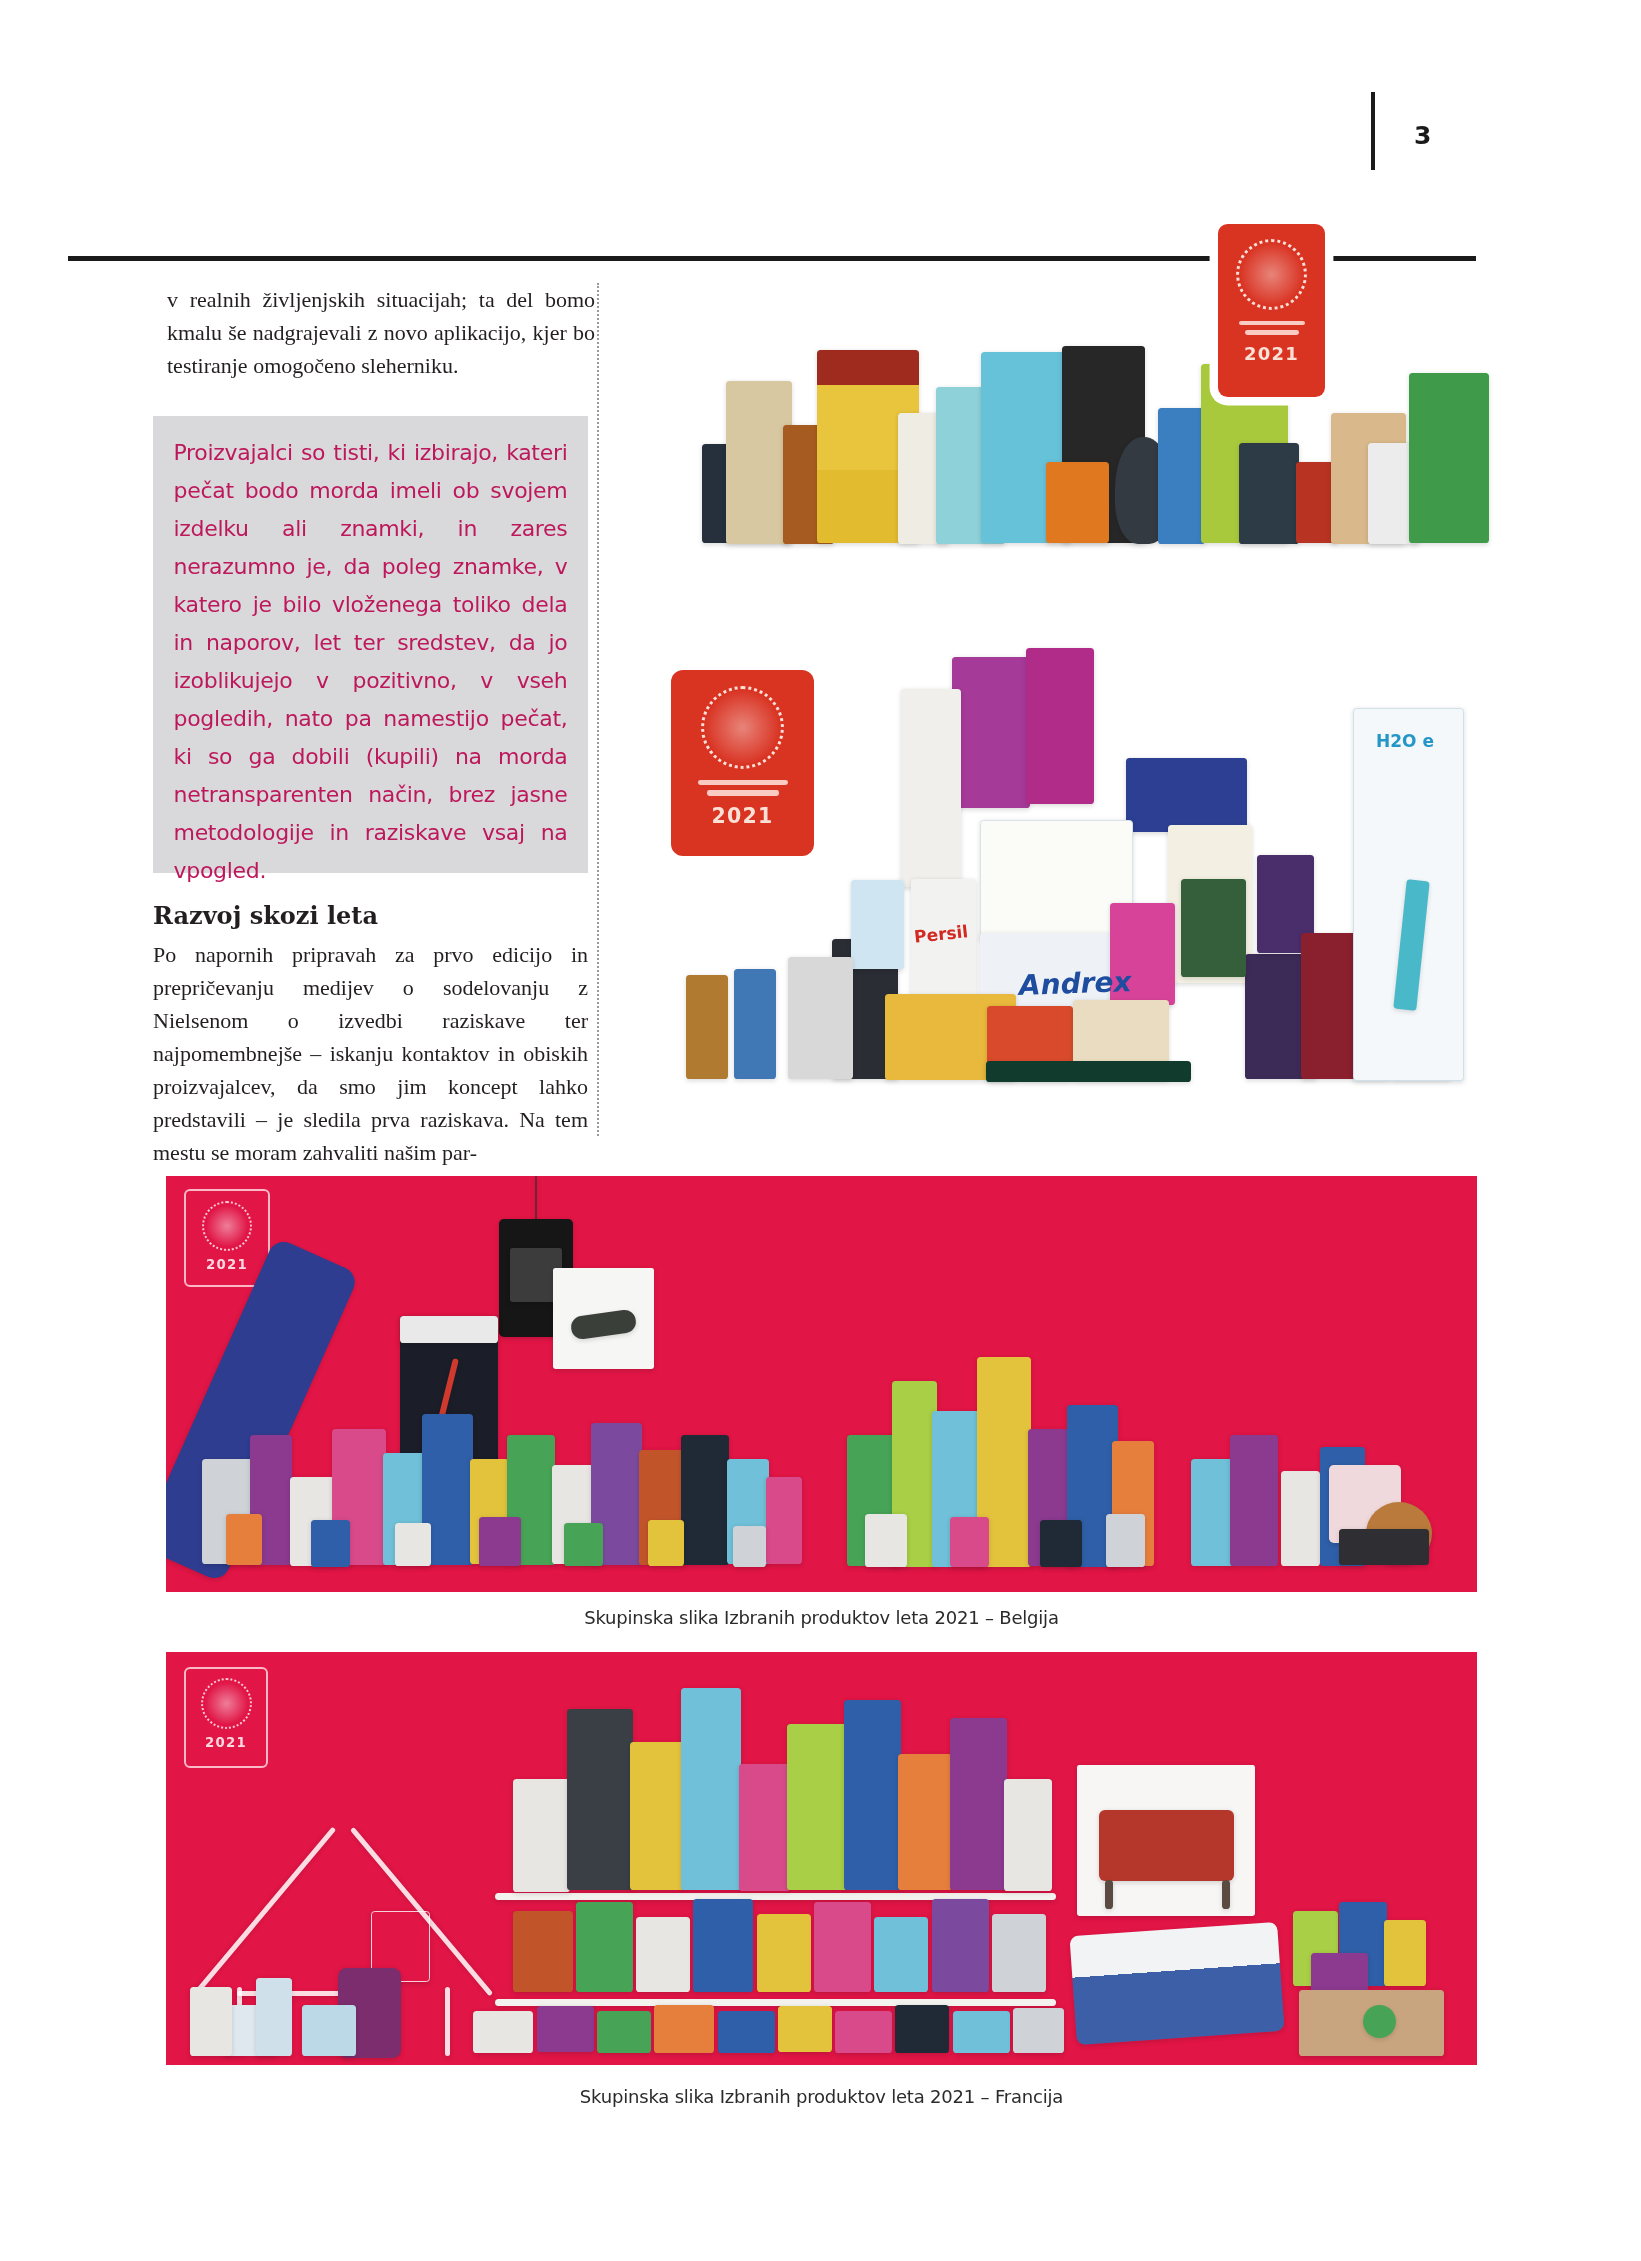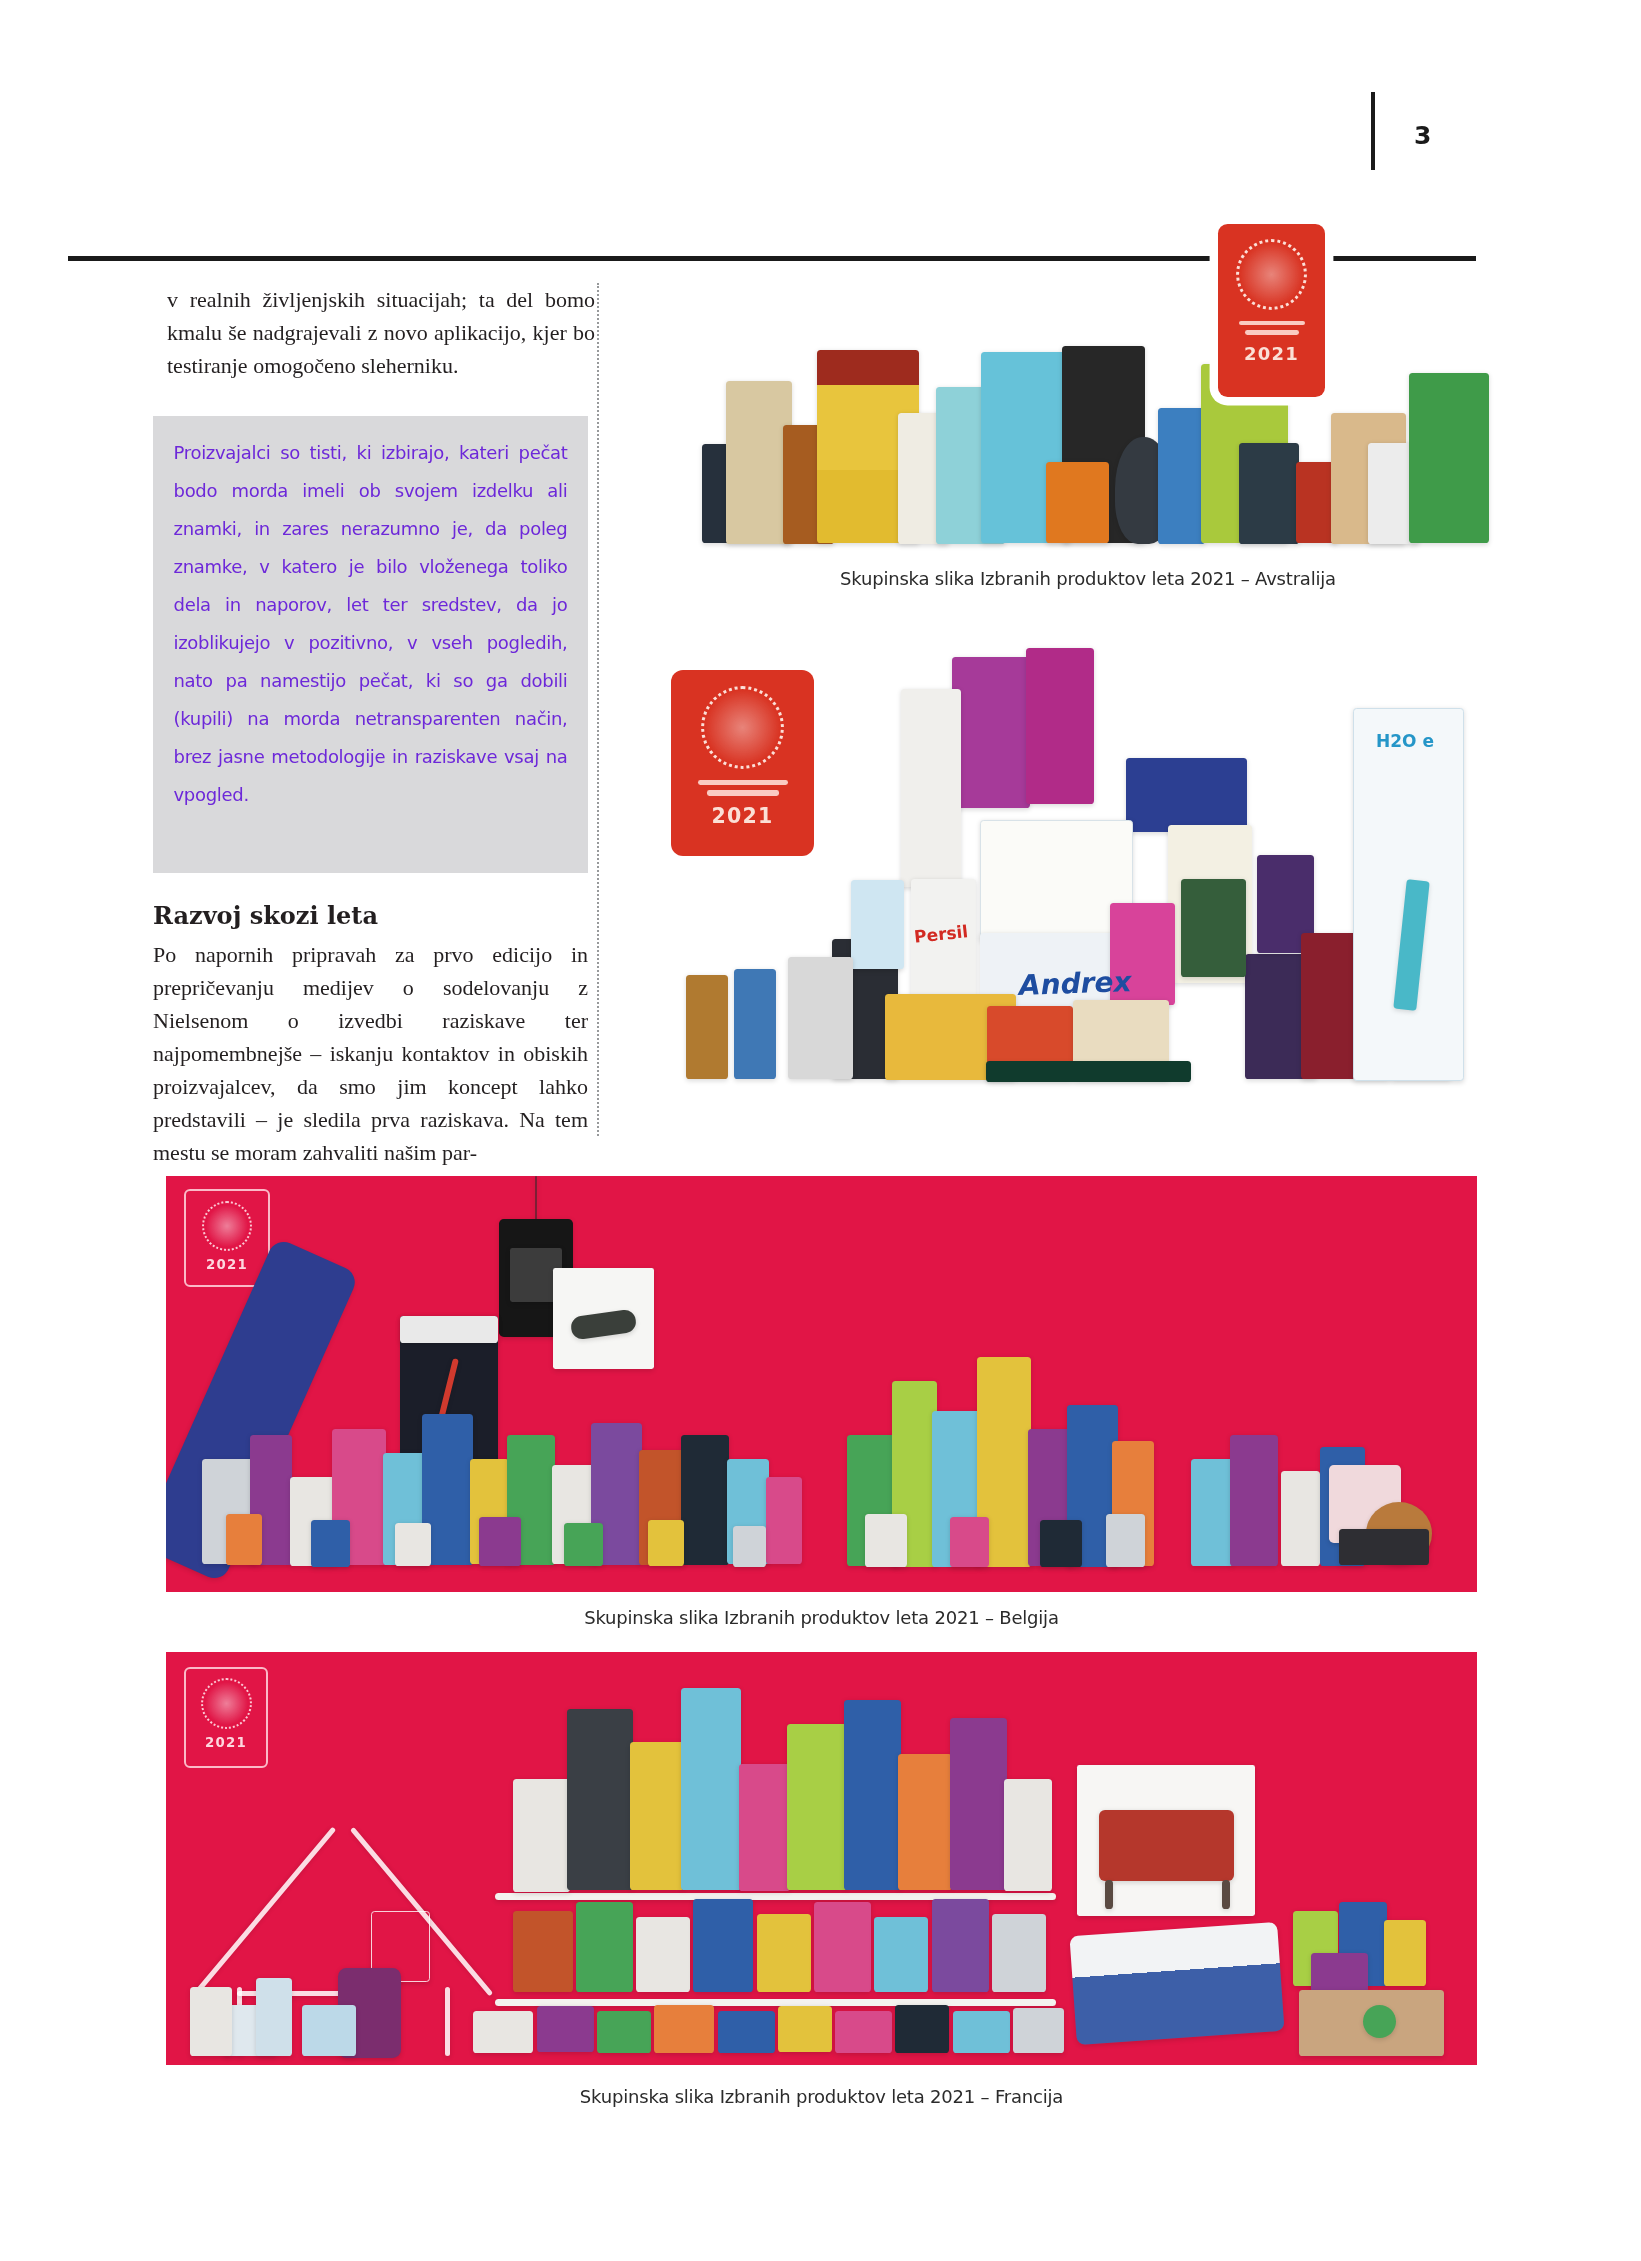--- a/index.html
+++ b/index.html
@@ -11,22 +11,22 @@
   .hdr-kicker{font-weight:bold;font-size:18.7px;line-height:24px;color:#231f20;text-align:right;}
   .hdr-sub{font-size:18.7px;line-height:24px;color:#85878a;text-align:right;}
   .hdr-bar{background:#1a1a1a;}
   .hdr-num{font-weight:bold;font-size:25px;color:#1a1a1a;}
 
   .rule{background:#1a1a1a;height:5.4px;}
 
   
   .body-par{font-family:"Liberation Serif",serif;font-size:22px;line-height:33px;
             text-align:justify;color:#231f20;}
-  .quote-box{background:#d9d9db;padding:18px 20.5px;font-size:18px;line-height:38px;
-             text-align:justify;color:#6d28d9;letter-spacing:-0.3px;}
+  .quote-box{background:#d9d9db;padding:18px 20.5px;font-size:22px;line-height:38px;
+             text-align:justify;color:#be185d;letter-spacing:-0.3px;}
   .section-h{font-family:"DejaVu Serif",serif;font-weight:bold;font-size:24px;color:#231f20;}
   .dotted-sep{border-left:2.4px dotted #97999b;width:0;}
 
   .caption{font-size:18px;letter-spacing:-0.2px;color:#2b2b2b;text-align:center;}
 
   
   .collage{background:#ffffff;}
   .banner{background:#e11546;overflow:hidden;}
   .pk{position:absolute;border-radius:3.6px;box-shadow:0 1.8px 4.8px rgba(0,0,0,.14);}
 
@@ -85,21 +85,20 @@
       <div class="pk" style="left: 638px; top: 150px; width: 75px; height: 131px; background: rgb(217, 185, 139);"></div>
       <div class="pk" style="left: 675px; top: 180px; width: 51px; height: 101px; background: rgb(236, 236, 236);"></div>
       <div class="pk" style="left: 716px; top: 110px; width: 80px; height: 170px; background: rgb(63, 155, 73);"></div>
     </div>
   <div class="badge-red" style="left:1218px;top:224px;width:107px;height:158px;padding-top:14.5px;">
     <div class="badge-ring" style="width:65px;height:65px;"></div>
     <div class="badge-line" style="width:66px;height:4.8px;margin-top:11px;"></div>
     <div class="badge-line" style="width:54px;height:4.8px;margin-top:4.8px;"></div>
     <div class="badge-year" style="font-size:18px;margin-top:8.4px;">2021</div>
   </div>
-  <div class="abs caption" style="left:693px;top:568px;width:790px;">Skupinska slika Izbranih produktov leta 2021 – Avstralija</div>
 
   <div class="abs collage" id="collage-uk" style="left:651px;top:621px;width:832px;height:467px;">
       <div class="pk" style="left: 301px; top: 36px; width: 78px; height: 151px; background: rgb(166, 58, 153);"></div>
       <div class="pk" style="left: 375px; top: 27px; width: 68px; height: 156px; background: rgb(177, 43, 136);"></div>
       <div class="pk" style="left: 250px; top: 68px; width: 60px; height: 198px; background: rgb(240, 239, 236);"></div>
       <div class="pk" style="left: 475px; top: 137px; width: 121px; height: 74px; background: rgb(44, 63, 146);"></div>
       <div class="pk" style="left: 181px; top: 318px; width: 66px; height: 140px; background: rgb(42, 45, 52);"></div>
       <div class="pk" style="left: 200px; top: 259px; width: 53px; height: 89px; background: rgb(207, 230, 242);"></div>
       <div class="pk" style="left: 137px; top: 336px; width: 65px; height: 122px; background: rgb(216, 216, 216);"></div>
       <div class="pk" style="left: 35px; top: 354px; width: 42px; height: 104px; background: rgb(176, 122, 48);"></div>

